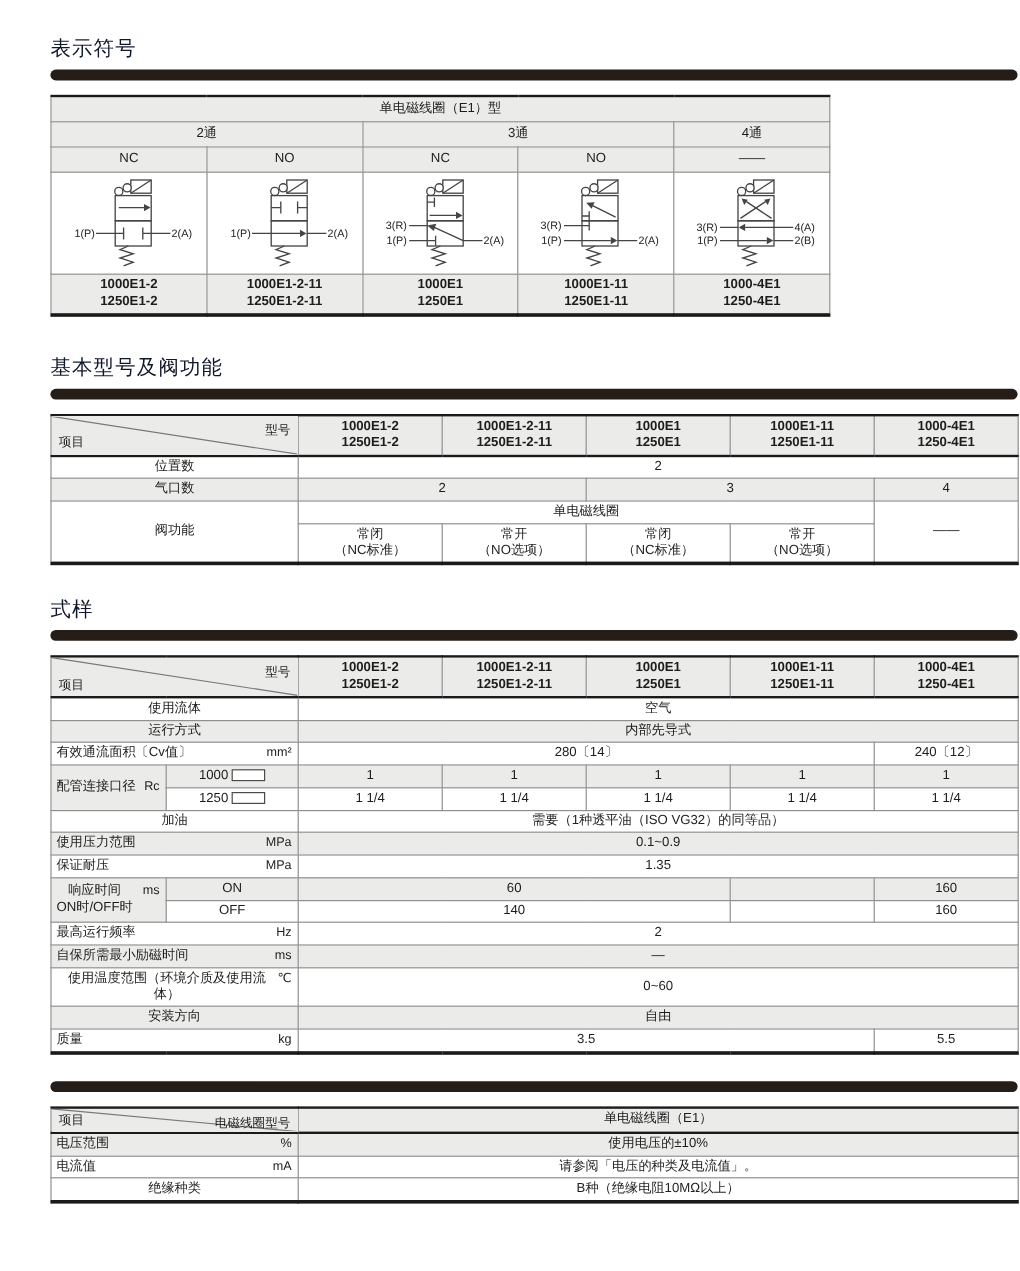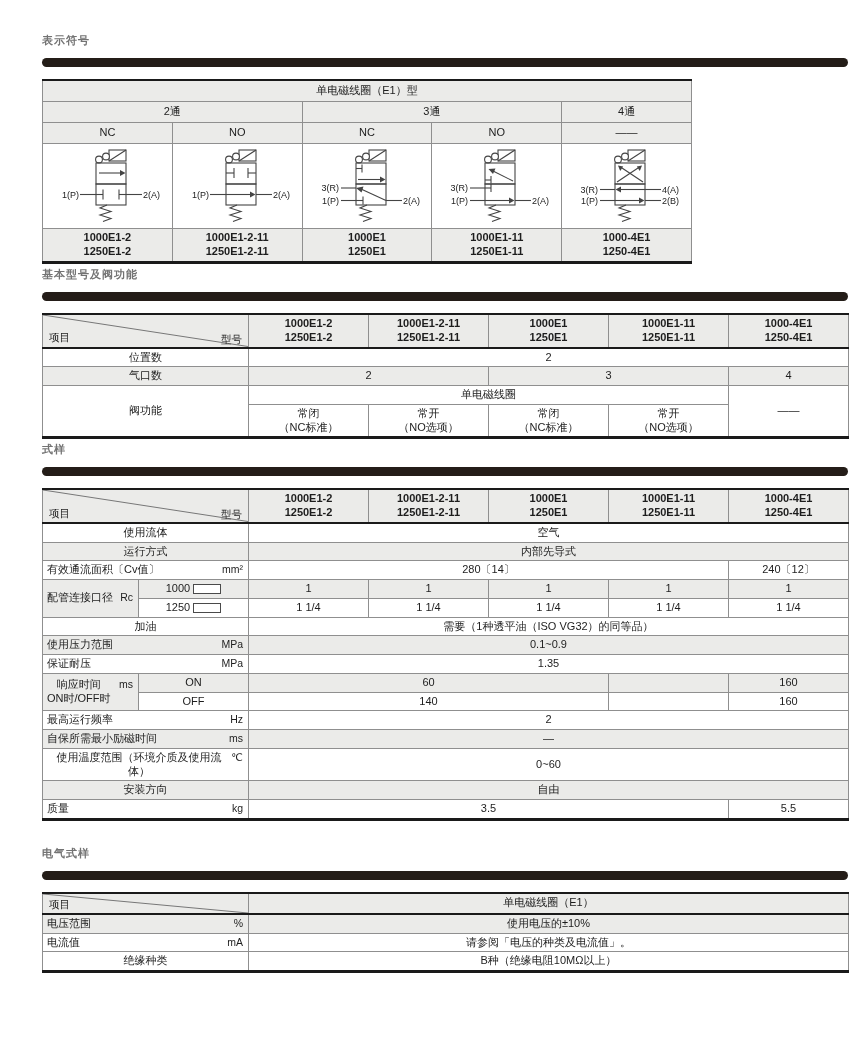--- a/index.html
+++ b/index.html
@@ -1,39 +1,39 @@
 <!DOCTYPE html>
 <html><head>
 <meta charset="utf-8">
 <style>
   html,body{margin:0;padding:0;background:#ffffff;}
   body{width:850px;height:1059px;overflow:hidden;font-family:"Liberation Sans","DejaVu Sans",sans-serif;color:#1d1d1d;-webkit-font-smoothing:antialiased;}
   .page{padding:30px 0 0 42px;width:806px;}
   section{margin:0;}
-  .sec2{}
-  .sec3{}
+  .sec2{margin-top:32px;}
+  .sec3{margin-top:26px;}
   .sec4{margin-top:22px;}
-  h2{font-size:11px;line-height:21px;margin:0 0 7px 0;color:#737373;font-weight:bold;letter-spacing:1px;}
+  h2{font-size:17px;line-height:21px;margin:0 0 7px 0;color:#0f172a;font-weight:normal;letter-spacing:1px;}
   .bar{height:9px;background:#241d18;border-radius:4.5px;margin:0 0 12px 0;}
   table.tbl{border-collapse:collapse;width:650px;table-layout:fixed;font-size:11px;border-top:2px solid #1a1a1a;border-bottom:3px solid #1a1a1a;}
   table.tbl td{border:1px solid #8f8f8f;padding:2px 4px;text-align:center;vertical-align:middle;line-height:1.25;height:13px;overflow:hidden;}
   tr.hd td{border-bottom:2px solid #1a1a1a;}
   td.g,tr.g td{background:#ebebe9;}
   td.w{background:#ffffff;}
   .b{font-weight:bold;}
   .pre{white-space:pre-line;}
   td.lbl{text-align:left;padding-left:6px;}
   td.size{text-align:left;padding-left:6px;}
   .flexc{display:flex;justify-content:space-between;align-items:flex-start;}
   .unit{font-size:10.5px;padding-right:1px;white-space:nowrap;}
   .bbox{display:inline-block;width:26px;height:8px;border:1px solid #4a4a4a;background:#fff;vertical-align:middle;margin-left:3px;}
   
   td.diag{position:relative;padding:0;}
   td.diag svg.dg{position:absolute;left:0;top:0;width:100%;height:100%;}
-  td.diag .tr{position:absolute;top:18px;right:6px;font-size:10.5px;}
+  td.diag .tr{position:absolute;top:6px;right:6px;font-size:10.5px;}
   td.diag .bl{position:absolute;bottom:2px;left:6px;font-size:10.5px;}
   .hd36 td{height:34px;}
   
   .symtbl tr.srow td{height:84px;padding:0;}
   .symtbl tr.mrow td{height:28px;}
   .symtbl tr.h1 td{height:16px;}
   
   svg.vs{display:block;margin:0 auto;}
   svg.vs line,svg.vs rect,svg.vs polyline{stroke:#444;fill:none;stroke-width:1.1;}
   svg.vs circle{stroke:#444;fill:#fff;stroke-width:1.1;}
@@ -498,21 +498,20 @@
               </div>
         </td>
         <td colspan="4">3.5</td>
         <td>5.5</td>
       </tr>
       </tbody>
     </table>
   </section>
 
   <section class="sec4">
-    <h2>电气式样</h2>
     <div class="bar"></div>
     <table class="tbl etbl">
       <colgroup>
           <col style="width:206px">
           <col style="width:600px">
         </colgroup>
       <tbody>
       <tr class="hd g">
         <td class="diag">
           <svg class="dg" viewBox="0 0 100 100" preserveAspectRatio="none">

